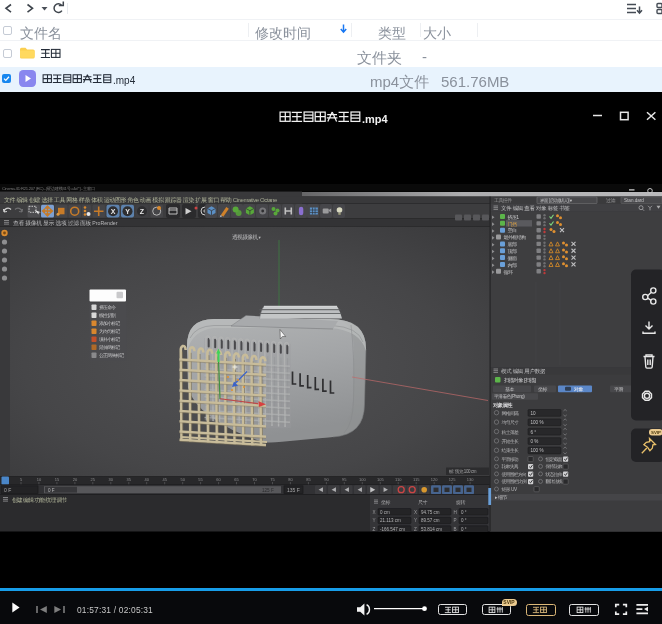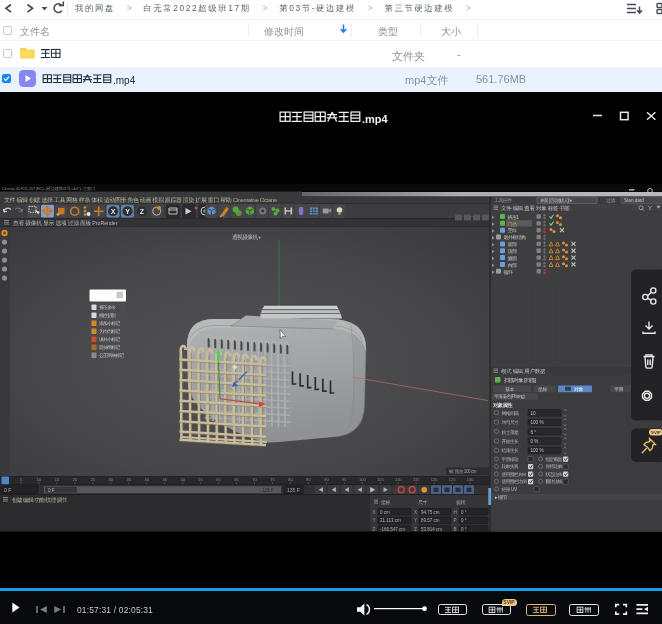--- a/index.html
+++ b/index.html
@@ -1,60 +1,59 @@
 <!DOCTYPE html>
 <html><head>
 <meta charset="utf-8">
 <style>
   html,body{margin:0;padding:0;background:#000;}
   body{width:662px;height:624px;position:relative;overflow:hidden;font-family:"Liberation Sans",sans-serif;}
   .abs{position:absolute;}
   .filearea{left:0;top:0;width:662px;height:92px;background:#fff;}
   .crumb{top:3px;font-size:8.4px;color:#5d6570;letter-spacing:1.6px;white-space:nowrap;}
   .sep{color:#a9b0ba;letter-spacing:0;}
-  .hdrtxt{font-size:10px;color:#8a919c;top:25px;}
-  .celltxt{font-size:11px;color:#8a919c;margin-left:35px;}
+  .hdrtxt{font-size:14px;color:#8a919c;top:25px;}
+  .celltxt{font-size:15px;color:#8a919c;}
   .vline{width:1px;background:#edeff2;top:23px;height:14px;}
   .cb{width:7px;height:7px;border:1px solid #c5cbd5;border-radius:2px;background:#fff;}
 </style>
 </head>
 <body>
 
 <div class="abs filearea">
 
   <svg class="abs" style="left:0;top:0" width="120" height="19" viewBox="0 0 120 19">
     <path d="M11,4.5 L6,8.3 L11,12.1" fill="none" stroke="#3e444c" stroke-width="1.6"></path>
     <path d="M27.5,4.5 L32.5,8.3 L27.5,12.1" fill="none" stroke="#3e444c" stroke-width="1.6"></path>
     <path d="M41.5,7 L47.5,7 L44.5,10.5 Z" fill="#4a5058"></path>
     <path d="M61.5,5.2 A4.3,4.3 0 1 0 61.9,10.6" fill="none" stroke="#3e444c" stroke-width="1.5"></path>
     <path d="M58.8,5.4 L63.3,5.4 L63.3,1.4" fill="none" stroke="#3e444c" stroke-width="1.5"></path>
     <rect x="67" y="3" width="1" height="11" fill="#e7eaee"></rect>
   </svg>
-  <div class="abs crumb" style="left:75px">我的网盘&nbsp;&nbsp;&nbsp;<span class="sep">&gt;</span>&nbsp;&nbsp;&nbsp;白无常2022超级班17期&nbsp;&nbsp;&nbsp;<span class="sep">&gt;</span>&nbsp;&nbsp;&nbsp;第03节-硬边建模&nbsp;&nbsp;&nbsp;<span class="sep">&gt;</span>&nbsp;&nbsp;&nbsp;第三节硬边建模&nbsp;&nbsp;&nbsp;<span class="sep">&gt;</span></div>
 
   <svg class="abs" style="left:626px;top:2px" width="36" height="13" viewBox="0 0 36 13">
     <g stroke="#454c55" stroke-width="1.5" fill="none">
       <path d="M1,2.5 h9 M1,6.5 h9 M1,10.5 h9"></path>
       <path d="M13.5,4.5 v6 M11,8.2 l2.5,2.8 l2.5,-2.8"></path>
     </g>
     <g stroke="#454c55" stroke-width="1.4" fill="none">
       <rect x="31" y="1.5" width="5" height="4" rx="1"></rect>
       <rect x="31" y="7.5" width="5" height="4" rx="1"></rect>
     </g>
   </svg>
   <div class="abs" style="left:0;top:19px;width:662px;height:1px;background:#f0f2f5"></div>
 
   <div class="abs cb" style="left:3px;top:26px"></div>
   <div class="abs hdrtxt" style="left:20px">文件名</div>
-  <div class="abs hdrtxt" style="left:264px">修改时间</div>
+  <div class="abs hdrtxt" style="left:255px">修改时间</div>
   <svg class="abs" style="left:340px;top:24px" width="8" height="11" viewBox="0 0 8 11">
       <path d="M3.5,0.5 v7 M0.8,5 l2.7,3.2 l2.7,-3.2" stroke="#1877f2" stroke-width="1.5" fill="none"></path>
     </svg>
   <div class="abs hdrtxt" style="left:378px">类型</div>
-  <div class="abs hdrtxt" style="left:441px">大小</div>
+  <div class="abs hdrtxt" style="left:423px">大小</div>
   <div class="abs vline" style="left:248px"></div>
   <div class="abs vline" style="left:351px"></div>
   <div class="abs vline" style="left:420px"></div>
   <div class="abs vline" style="left:477px"></div>
   <div class="abs" style="left:0;top:40px;width:662px;height:1px;background:#f0f2f5"></div>
 
   <div class="abs cb" style="left:3px;top:49px"></div>
   <svg class="abs" style="left:19px;top:46px" width="16" height="13" viewBox="0 0 16 13">
     <path d="M1,3.2 a1.5,1.5 0 0 1 1.5,-1.5 h4 l1.6,1.8 h6 a1.5,1.5 0 0 1 1.5,1.5 v6 a1.5,1.5 0 0 1 -1.5,1.5 h-11.6 a1.5,1.5 0 0 1 -1.5,-1.5 Z" fill="#fbcf4f"></path>
     <path d="M1,4.6 h14.6 v5.6 a1.5,1.5 0 0 1 -1.5,1.5 h-11.6 a1.5,1.5 0 0 1 -1.5,-1.5 Z" fill="#ffd95f"></path>

